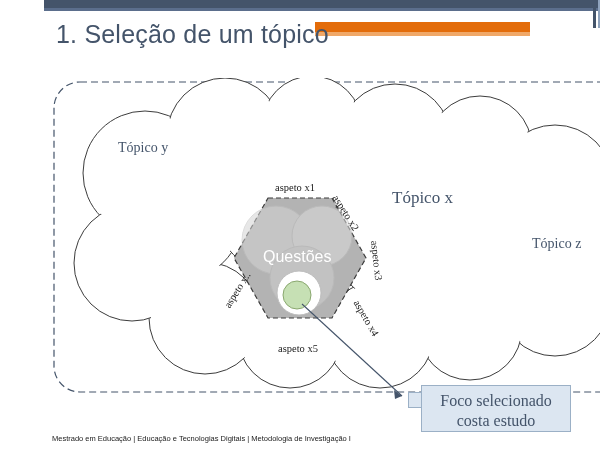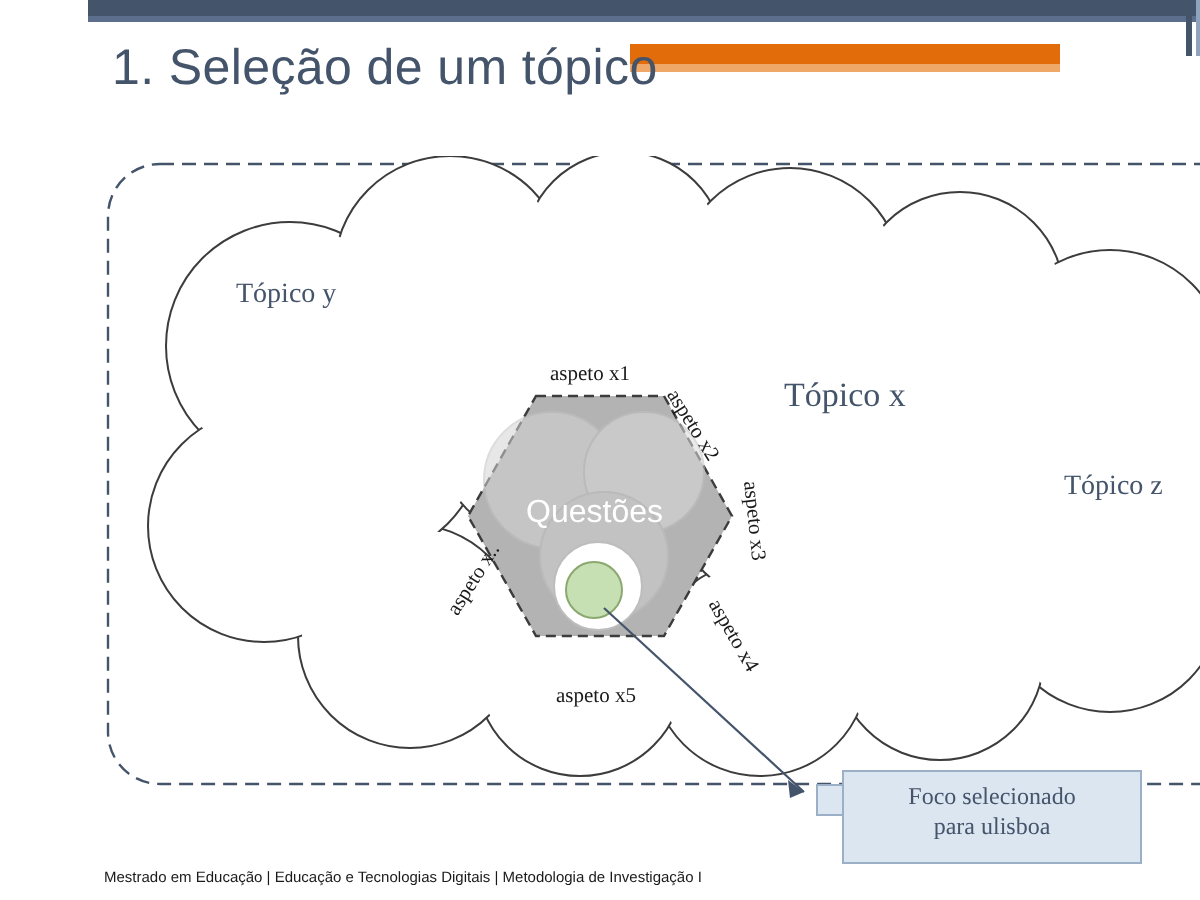--- a/index.html
+++ b/index.html
@@ -138,21 +138,21 @@
   
   .callout {
     position: absolute;
     left: 371px; top: 307px;
     width: 150px;
     height: 47px;
     background: #dce6f1;
     border: 1px solid #9bb0c6;
     color: #44546a;
     font-family: "Liberation Serif", serif;
-    font-size: 12px;
+    font-size: 16px;
     text-align: center;
     line-height: 1.25;
     padding-top: 5px;
     box-sizing: border-box;
   }
   .callout-tail {
     position: absolute;
     left: 358px; top: 314px;
     width: 14px;
     height: 16px;
@@ -264,21 +264,21 @@
     <div class="aspeto a1">aspeto x1</div>
     <div class="aspeto a2">aspeto x2</div>
     <div class="aspeto a3">aspeto x3</div>
     <div class="aspeto a4">aspeto x4</div>
     <div class="aspeto a5">aspeto x5</div>
     <div class="aspeto a6">aspeto x..</div>
 
     <div class="callout-tail"></div>
     <div class="callout">
       <div>Foco selecionado</div>
-      <div>para ulisboa</div>
+      <div>costa estudo</div>
     </div>
   </div>
 
   <div class="footer">
     <div>Mestrado em Educação | Educação e Tecnologias Digitais | Metodologia de Investigação I</div>
   </div>
 
 </div>
 
 </body></html>

